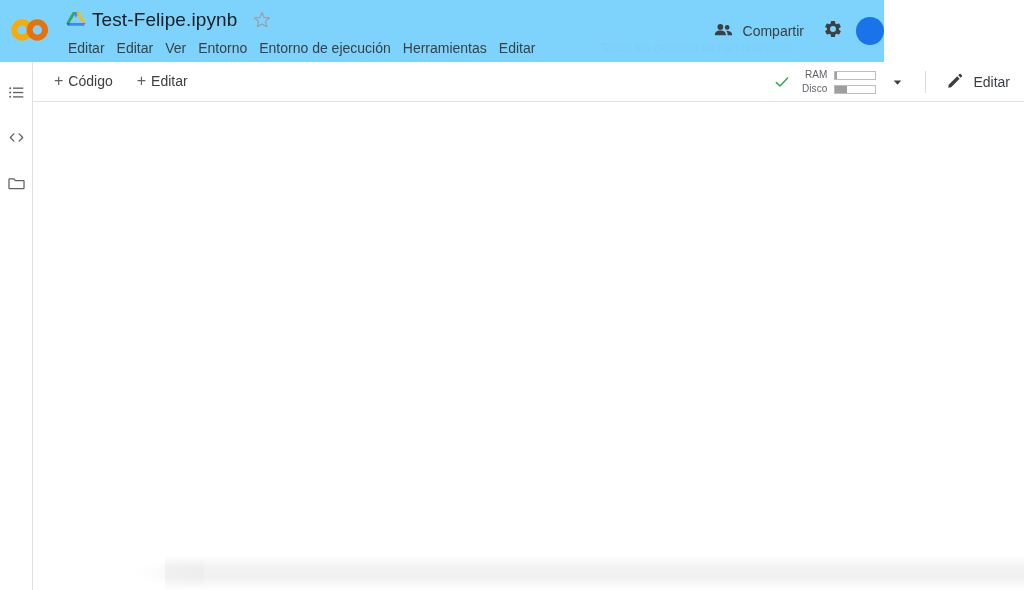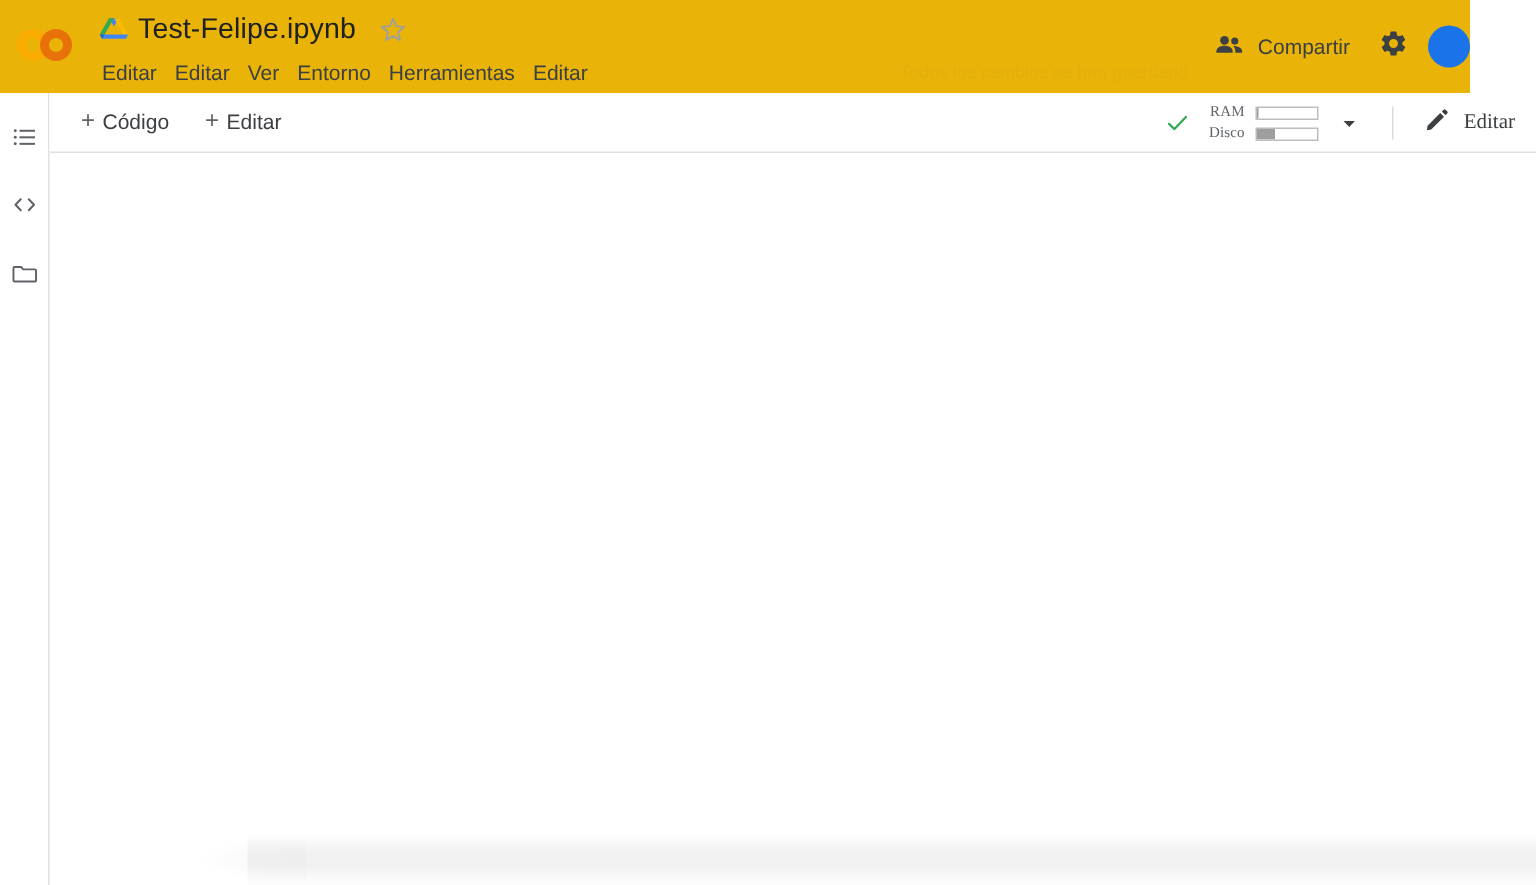--- a/index.html
+++ b/index.html
@@ -16,23 +16,23 @@
     position: relative;
     width: 1024px;
     height: 590px;
     background: #ffffff;
   }
 
   
   .header {
     position: absolute;
     top: 0; left: 0;
-    width: 980px;
+    width: 884px;
     height: 62px;
-    background: #eab308;
+    background: #7dd3fc;
   }
 
   .logo {
     position: absolute;
     left: 10px;
     top: 16px;
     width: 40px;
     height: 28px;
   }
 
@@ -187,21 +187,20 @@
     color: #5f6368;
   }
 
   .toolbar-right {
     position: absolute;
     right: 6px;
     top: 4px;
     display: flex;
     align-items: center;
     height: 32px;
-    font-family: Liberation Serif, serif;
   }
 
   .resource-meter {
     display: flex;
     align-items: center;
     gap: 7px;
     padding: 2px 4px 2px 2px;
     border-radius: 4px;
     cursor: pointer;
   }
@@ -342,20 +341,21 @@
       </span>
     </div>
 
     <div class="save-status">Todos los cambios se han guardado</div>
 
     <div class="menubar">
       <div class="menu-item">Editar</div>
       <div class="menu-item">Editar</div>
       <div class="menu-item">Ver</div>
       <div class="menu-item">Entorno</div>
+      <div class="menu-item">Entorno de ejecución</div>
       <div class="menu-item">Herramientas</div>
       <div class="menu-item">Editar</div>
     </div>
 
     <div class="header-actions">
 
       <div class="hdr-btn">
         <span>
           <svg viewBox="0 0 24 24" width="21" height="21">
             <circle cx="8.4" cy="9" r="3.3" fill="#3c4043"></circle>

